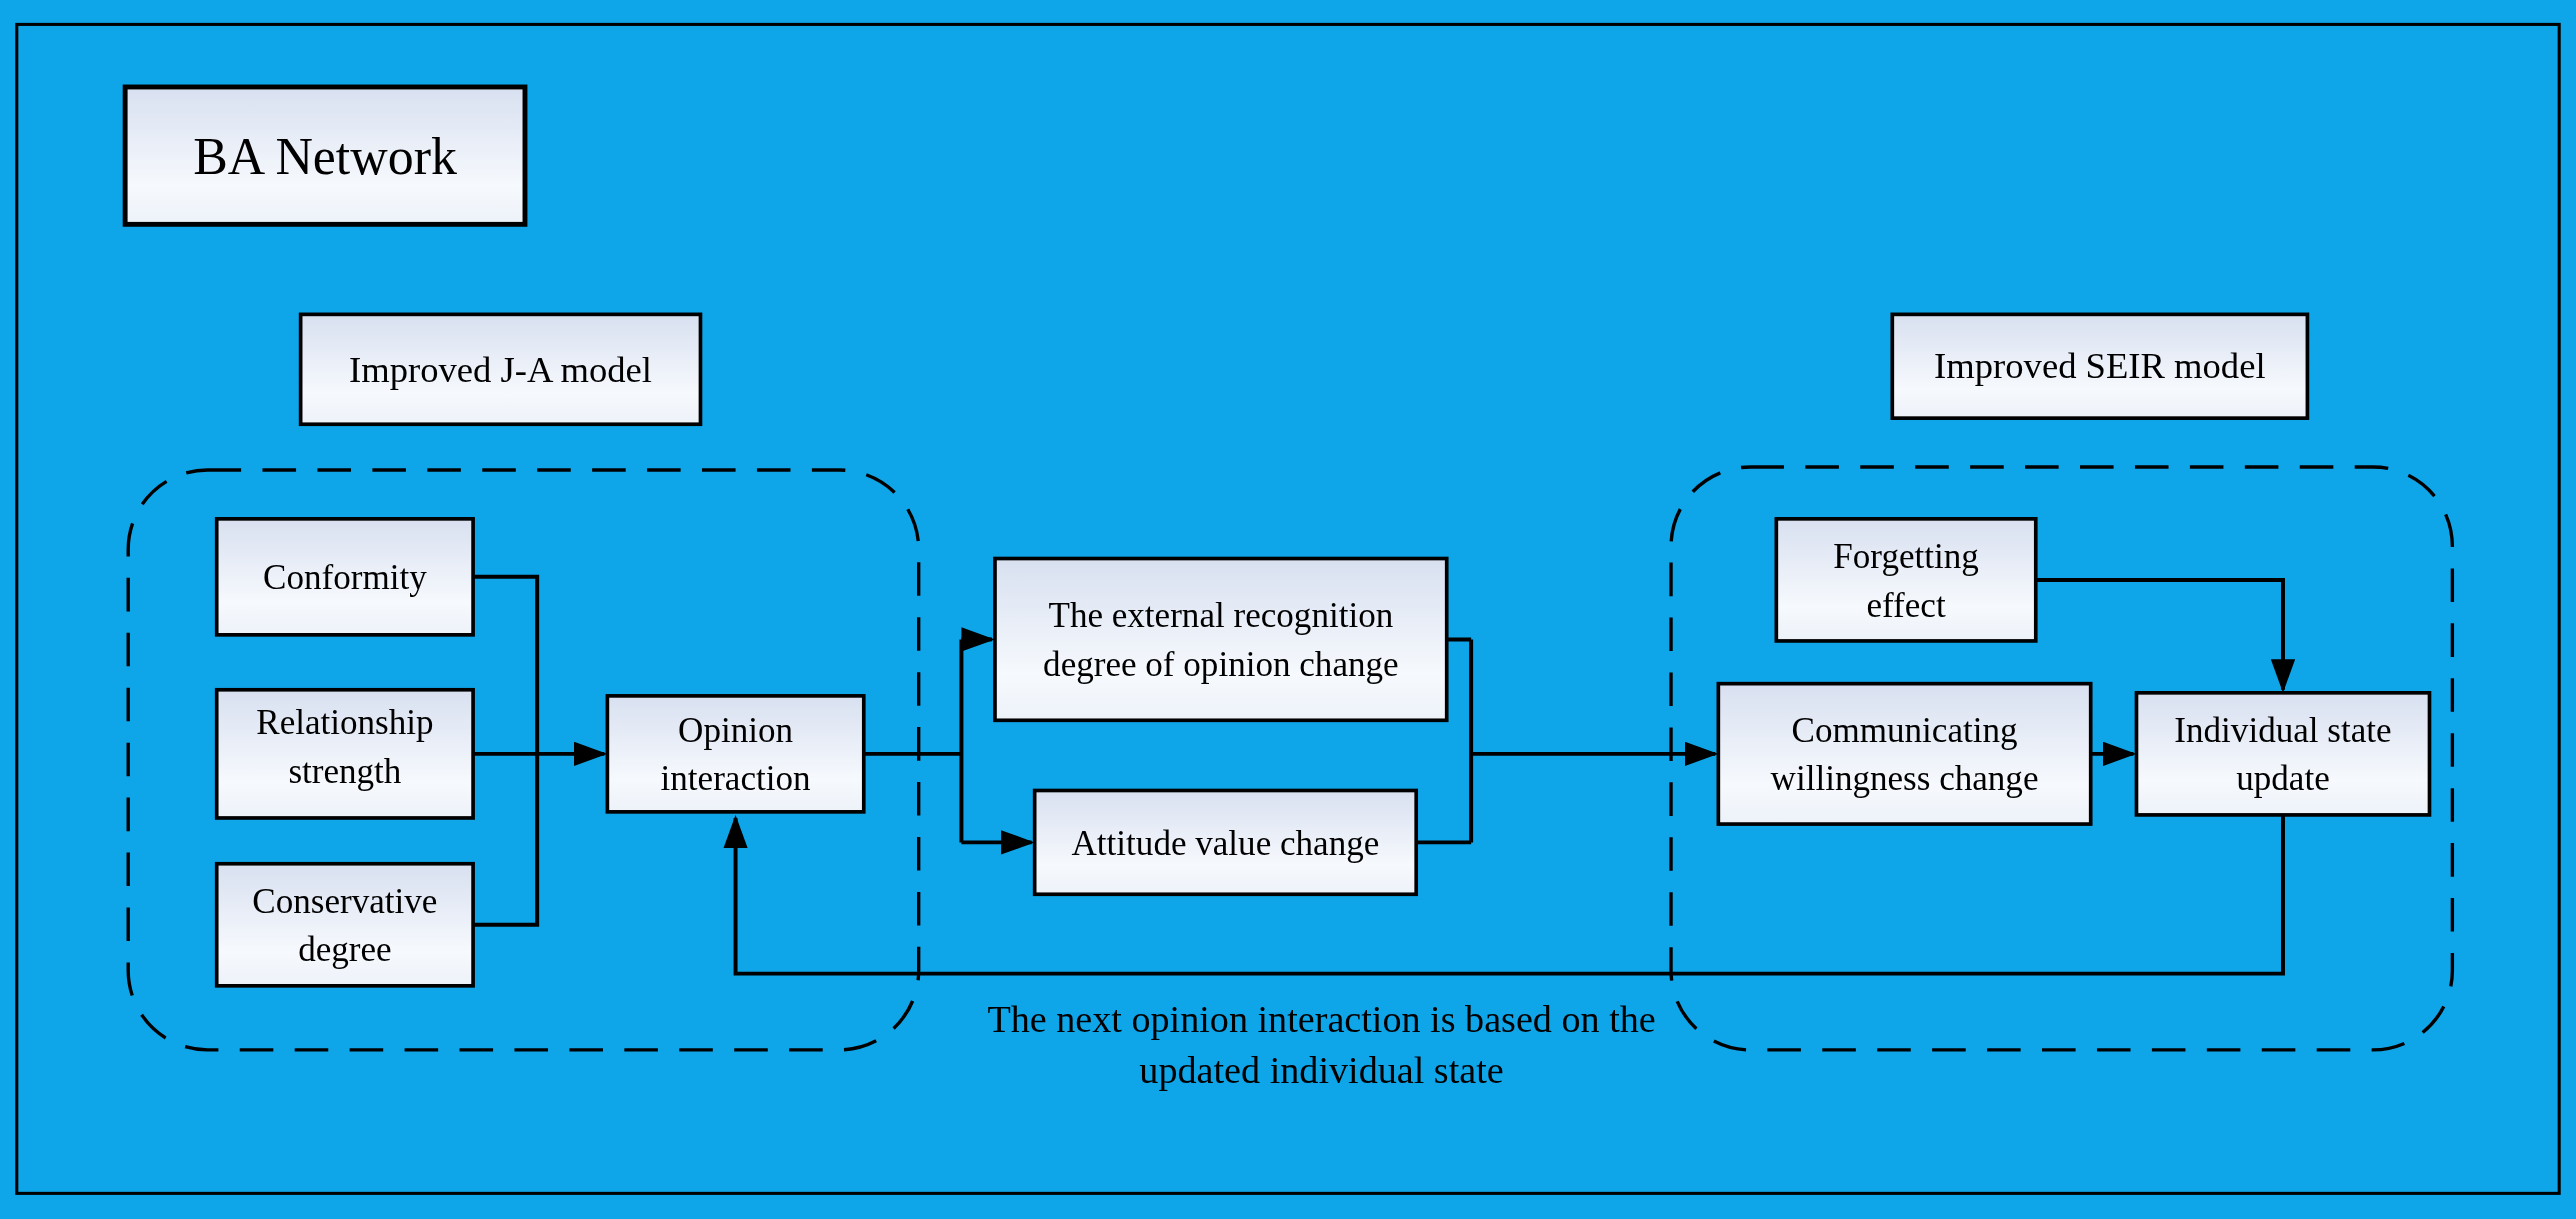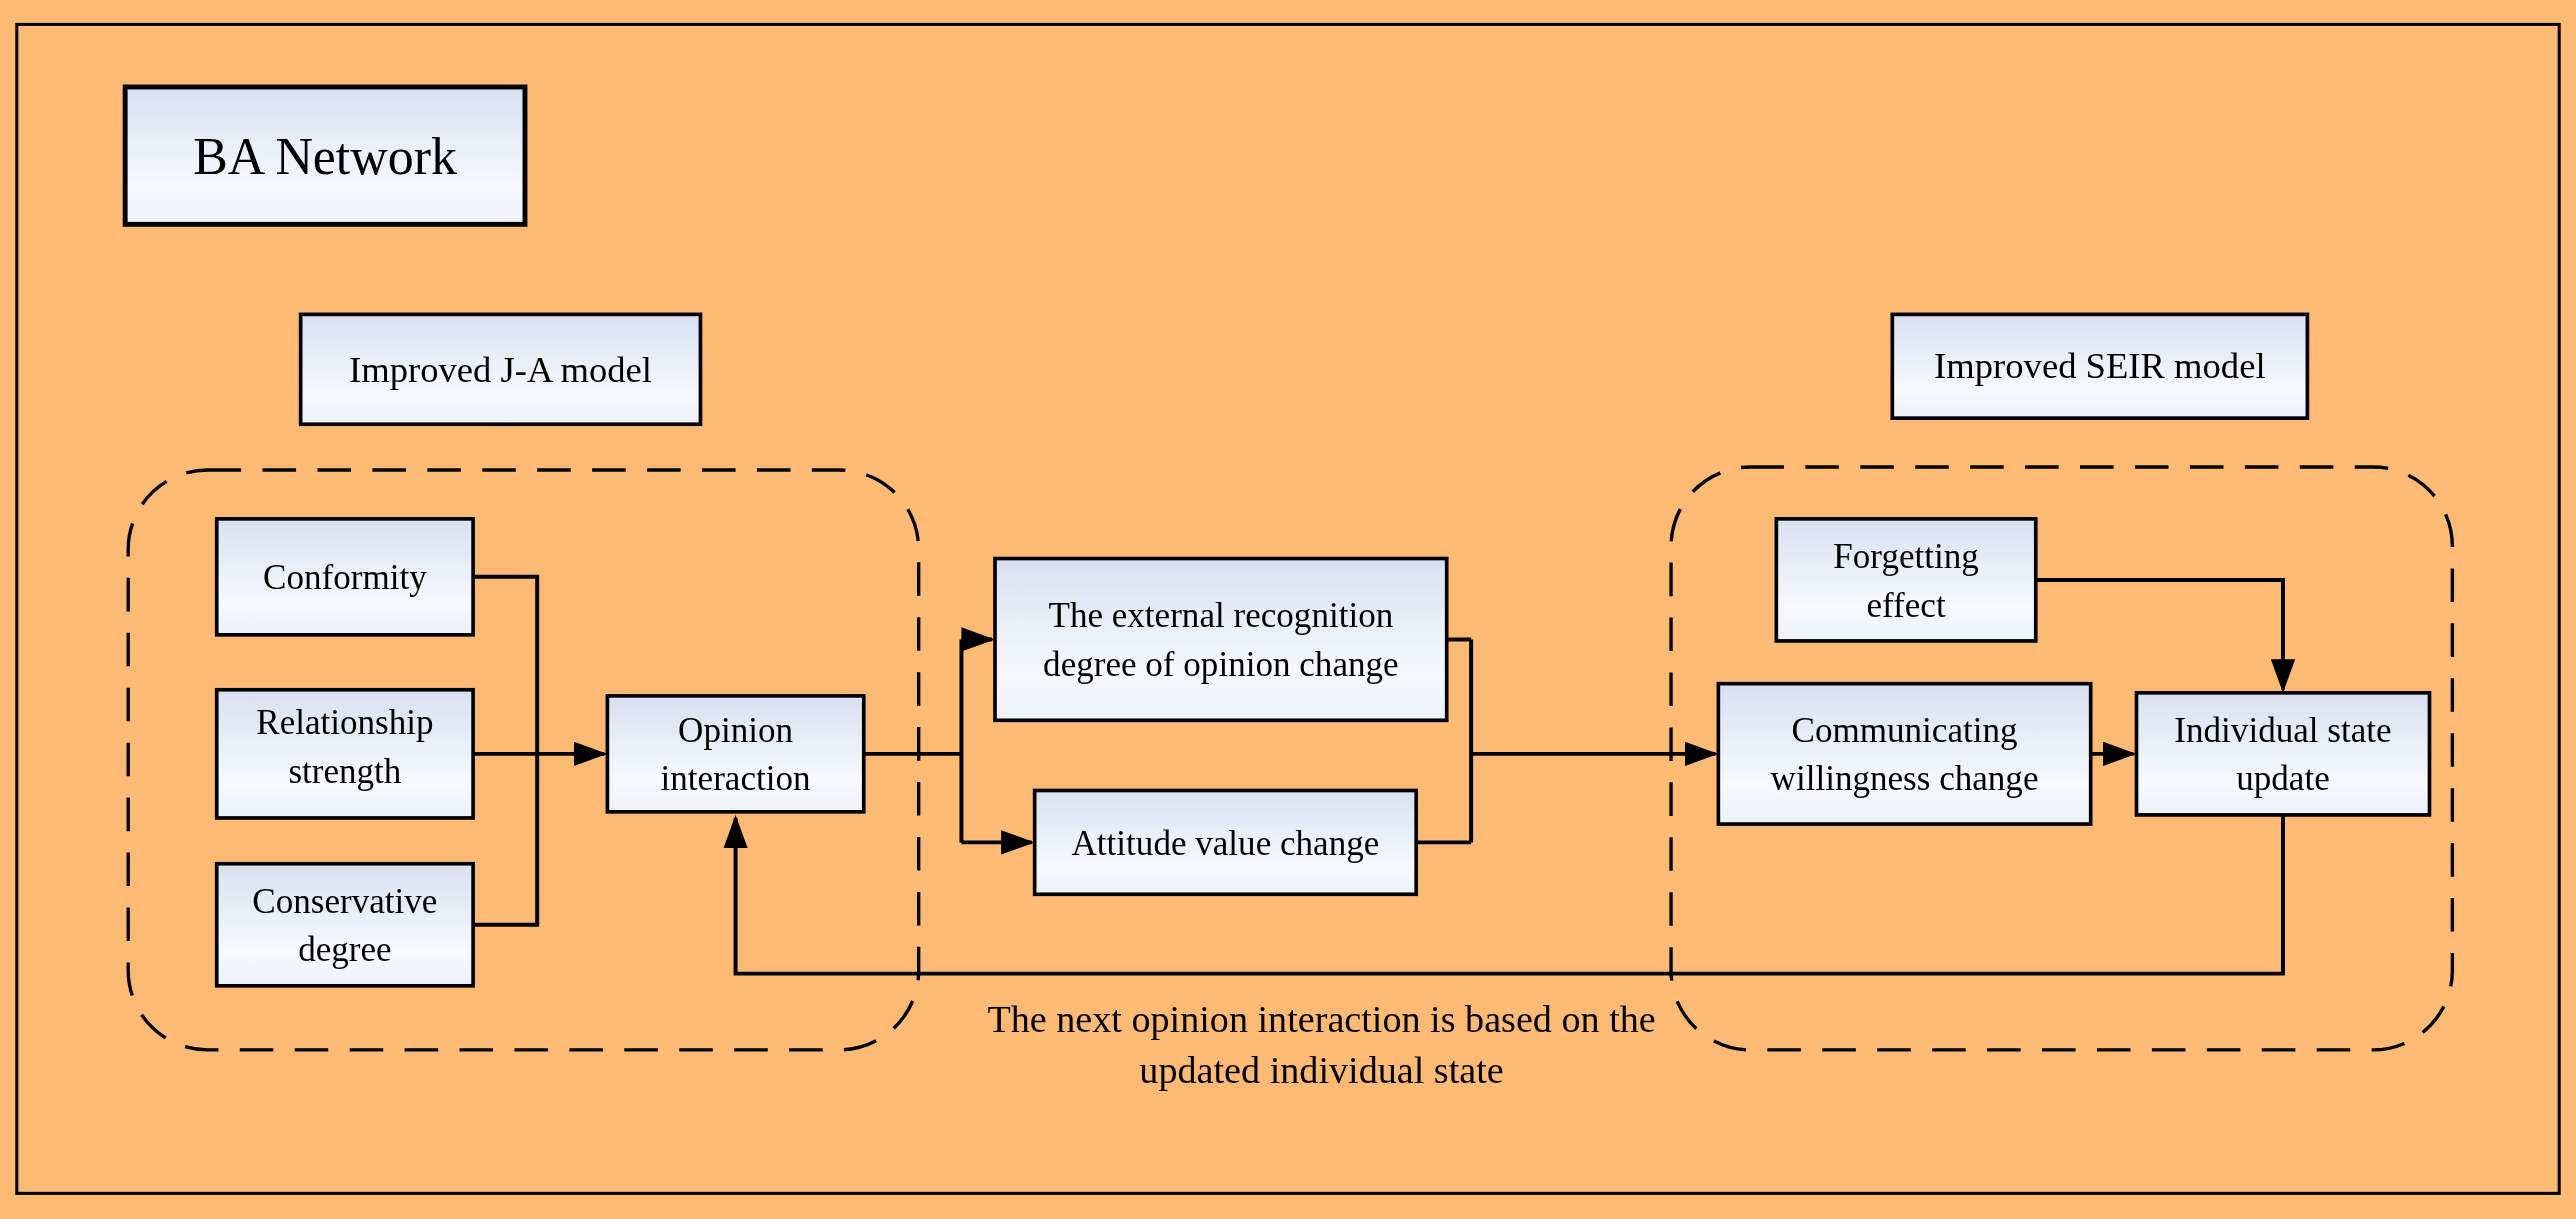--- a/index.html
+++ b/index.html
@@ -2,21 +2,21 @@
 <html style="font-size:12.2px"><head>
 <meta charset="utf-8">
 <style>
   html, body {
     margin: 0;
     padding: 0;
     background: #ffffff;
   }
   .figure-wrap {
     width: 100%;
-    background: #fdba74;
+    background: #0ea5e9;
   }
   svg {
     display: block;
     width: 100%;
     height: auto;
     font-family: "Liberation Serif", "DejaVu Serif", serif;
   }
   .node-rect {
     fill: url(#boxGrad);
     stroke: #000000;

